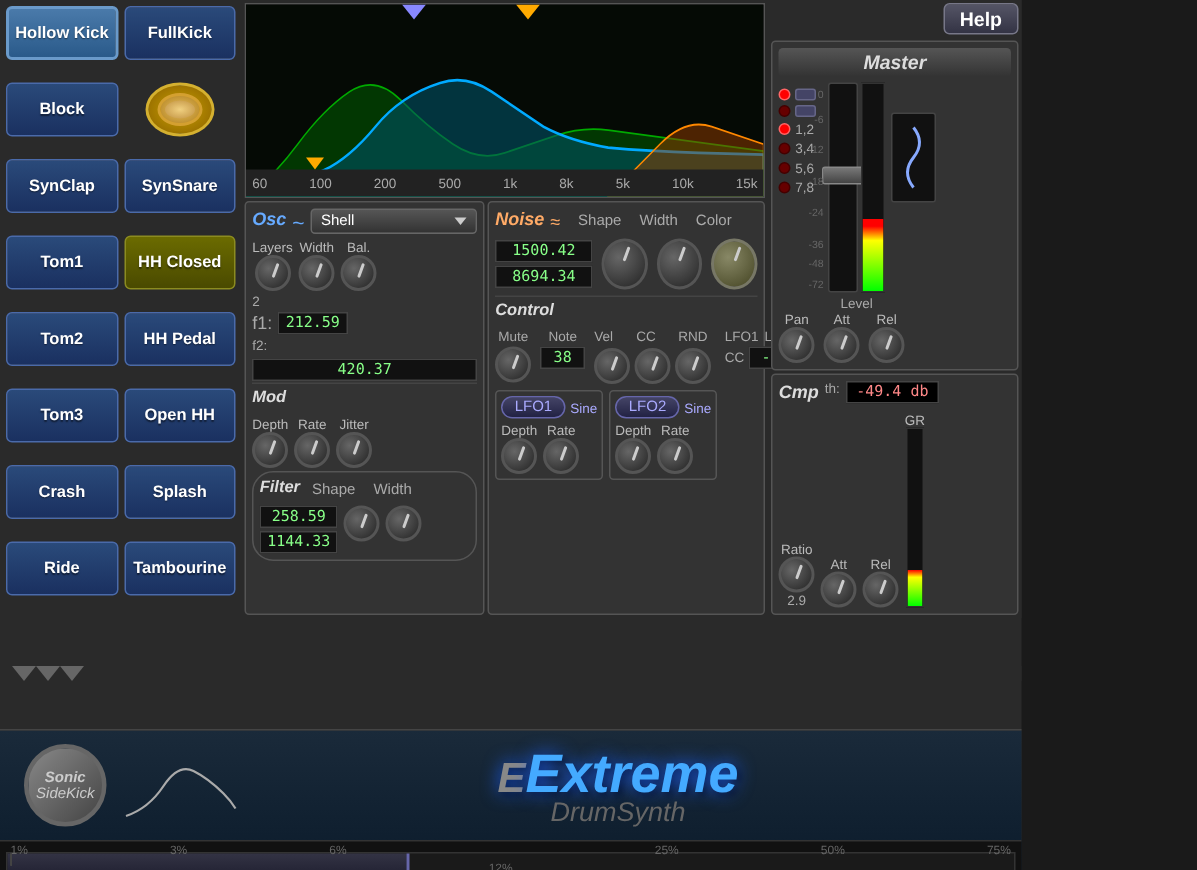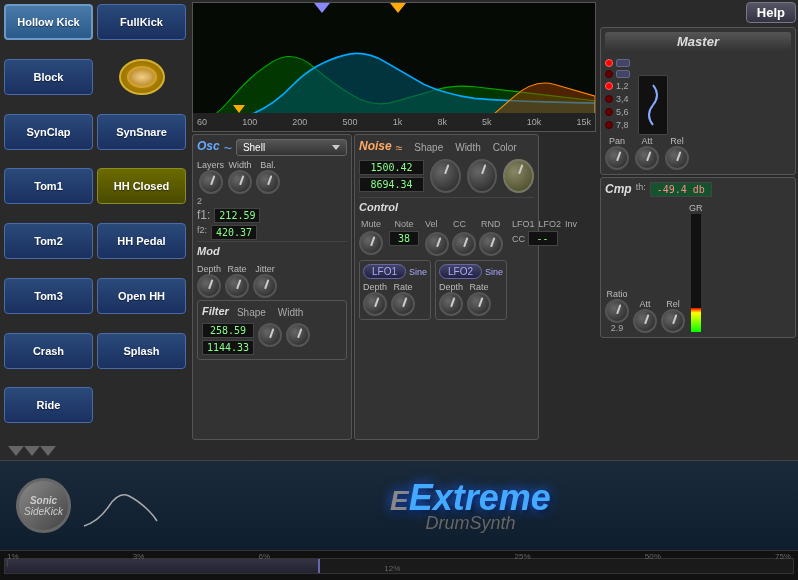--- a/index.html
+++ b/index.html
@@ -7,25 +7,26 @@
       width: 798px;
       height: 580px;
       background: #1a1a1a;
       font-family: Arial, sans-serif;
       font-size: 11px;
       overflow: hidden;
       color: #ddd;
     }
 
     .main-container {
-      width: 798px;
+      width: 681px;
       height: 580px;
       background: #2a2a2a;
       display: flex;
       flex-direction: column;
+      gap: 32px;
     }
 
     
     .top-section {
       display: flex;
       flex: 1;
       background: #2a2a2a;
     }
 
     
@@ -421,21 +422,21 @@
 
     .cmp-title {
       font-size: 12px;
       font-weight: bold;
       font-style: italic;
       color: #ddd;
       margin-bottom: 3px;
     }
 
     .db-display {
-      background: #14532d;
+      background: #000000;
       border: 1px solid #444;
       padding: 1px 6px;
       font-family: monospace;
       font-size: 10px;
       color: #f88;
       white-space: nowrap;
     }
 
     .lfo-btn {
       background: linear-gradient(180deg, #446, #224);
@@ -443,21 +444,21 @@
       border-radius: 10px;
       color: #aaf;
       font-size: 10px;
       padding: 1px 8px;
       cursor: pointer;
     }
 
     .filter-panel {
       background: #333;
       border: 1px solid #555;
-      border-radius: 3px;
+      border-radius: 14px;
       padding: 4px;
       margin-top: 2px;
     }
 
     
     .vu-meter {
       width: 16px;
       height: 140px;
       background: #111;
       border: 1px solid #333;
@@ -503,20 +504,21 @@
       <button class="pad-btn dark-blue">SynSnare</button>
       <button class="pad-btn dark-blue">Tom1</button>
       <button class="pad-btn olive">HH Closed</button>
       <button class="pad-btn dark-blue">Tom2</button>
       <button class="pad-btn dark-blue">HH Pedal</button>
       <button class="pad-btn dark-blue">Tom3</button>
       <button class="pad-btn dark-blue">Open HH</button>
       <button class="pad-btn dark-blue">Crash</button>
       <button class="pad-btn dark-blue">Splash</button>
       <button class="pad-btn dark-blue">Ride</button>
+      <button class="pad-btn dark-blue">Tambourine</button>
     </div>
 
     <div class="center-section">
 
       <div class="spectrum-display">
         
         <div style="position:absolute;top:0;left:30%;display:flex;gap:60px;">
           <div style="width:0;height:0;border-left:8px solid transparent;border-right:8px solid transparent;border-top:10px solid #88f;"></div>
           <div style="width:0;height:0;border-left:8px solid transparent;border-right:8px solid transparent;border-top:10px solid #fa0;"></div>
         </div>
@@ -573,21 +575,21 @@
               <div class="knob knob-sm"></div>
             </div>
           </div>
           <div style="font-size:9px;color:#aaa;margin-top:2px;">
             <span>2</span>
           </div>
           <div style="display:flex;gap:4px;margin-top:2px;">
             <span style="font-size:12px;color:#aaa;">f1:</span>
             <span class="value-display">212.59</span>
           </div>
-          <div style="display:flex;gap:4px;margin-top:2px;">
+          <div style="display:flex;gap:4px;margin-top:2px;flex-direction:column;">
             <span style="font-size:9px;color:#aaa;">f2:</span>
             <span class="value-display">420.37</span>
           </div>
 
           <div style="margin-top:1px;border-top:1px solid #444;padding-top:3px;">
             <div class="panel-header">
               <span class="panel-title" style="font-size:11px;">Mod</span>
             </div>
             <div class="knobs-row">
               <div class="knob-group">
@@ -747,20 +749,42 @@
             <div class="led-row">
               <div class="led" style="background:#600;"></div>
               <span class="led-label">5,6</span>
             </div>
             <div class="led-row">
               <div class="led" style="background:#600;"></div>
               <span class="led-label">7,8</span>
             </div>
           </div>
 
+          <div class="fader-section">
+            <div style="display:flex;gap:2px;">
+              <div class="fader-track">
+                <div class="fader-handle"></div>
+
+                <div style="position:absolute;right:0;top:0;bottom:0;display:flex;flex-direction:column;justify-content:space-between;padding:4px 0;">
+                  <span style="font-size:7px;color:#666;right:22px;position:absolute;">0</span>
+                  <span style="font-size:7px;color:#666;right:22px;position:absolute;top:15%;">-6</span>
+                  <span style="font-size:7px;color:#666;right:22px;position:absolute;top:30%;">-12</span>
+                  <span style="font-size:7px;color:#666;right:22px;position:absolute;top:45%;">-18</span>
+                  <span style="font-size:7px;color:#666;right:22px;position:absolute;top:60%;">-24</span>
+                  <span style="font-size:7px;color:#666;right:22px;position:absolute;top:75%;">-36</span>
+                  <span style="font-size:7px;color:#666;right:22px;position:absolute;top:85%;">-48</span>
+                  <span style="font-size:7px;color:#666;right:22px;position:absolute;top:95%;">-72</span>
+                </div>
+              </div>
+              <div class="vu-meter">
+                <div class="vu-bar"></div>
+              </div>
+            </div>
+            <span style="font-size:9px;color:#aaa;text-align:center;">Level</span>
+          </div>
 
           <div style="width:30px;height:60px;background:#111;border:1px solid #444;border-radius:2px;display:flex;align-items:center;justify-content:center;margin-top:20px;">
             <svg width="25" height="50" viewBox="0 0 25 50">
               <path d="M12,5 Q20,15 12,25 Q4,35 12,45" stroke="#8af" fill="none" stroke-width="2"></path>
             </svg>
           </div>
         </div>
 
         <div class="pan-knobs">
           <div class="knob-group">

